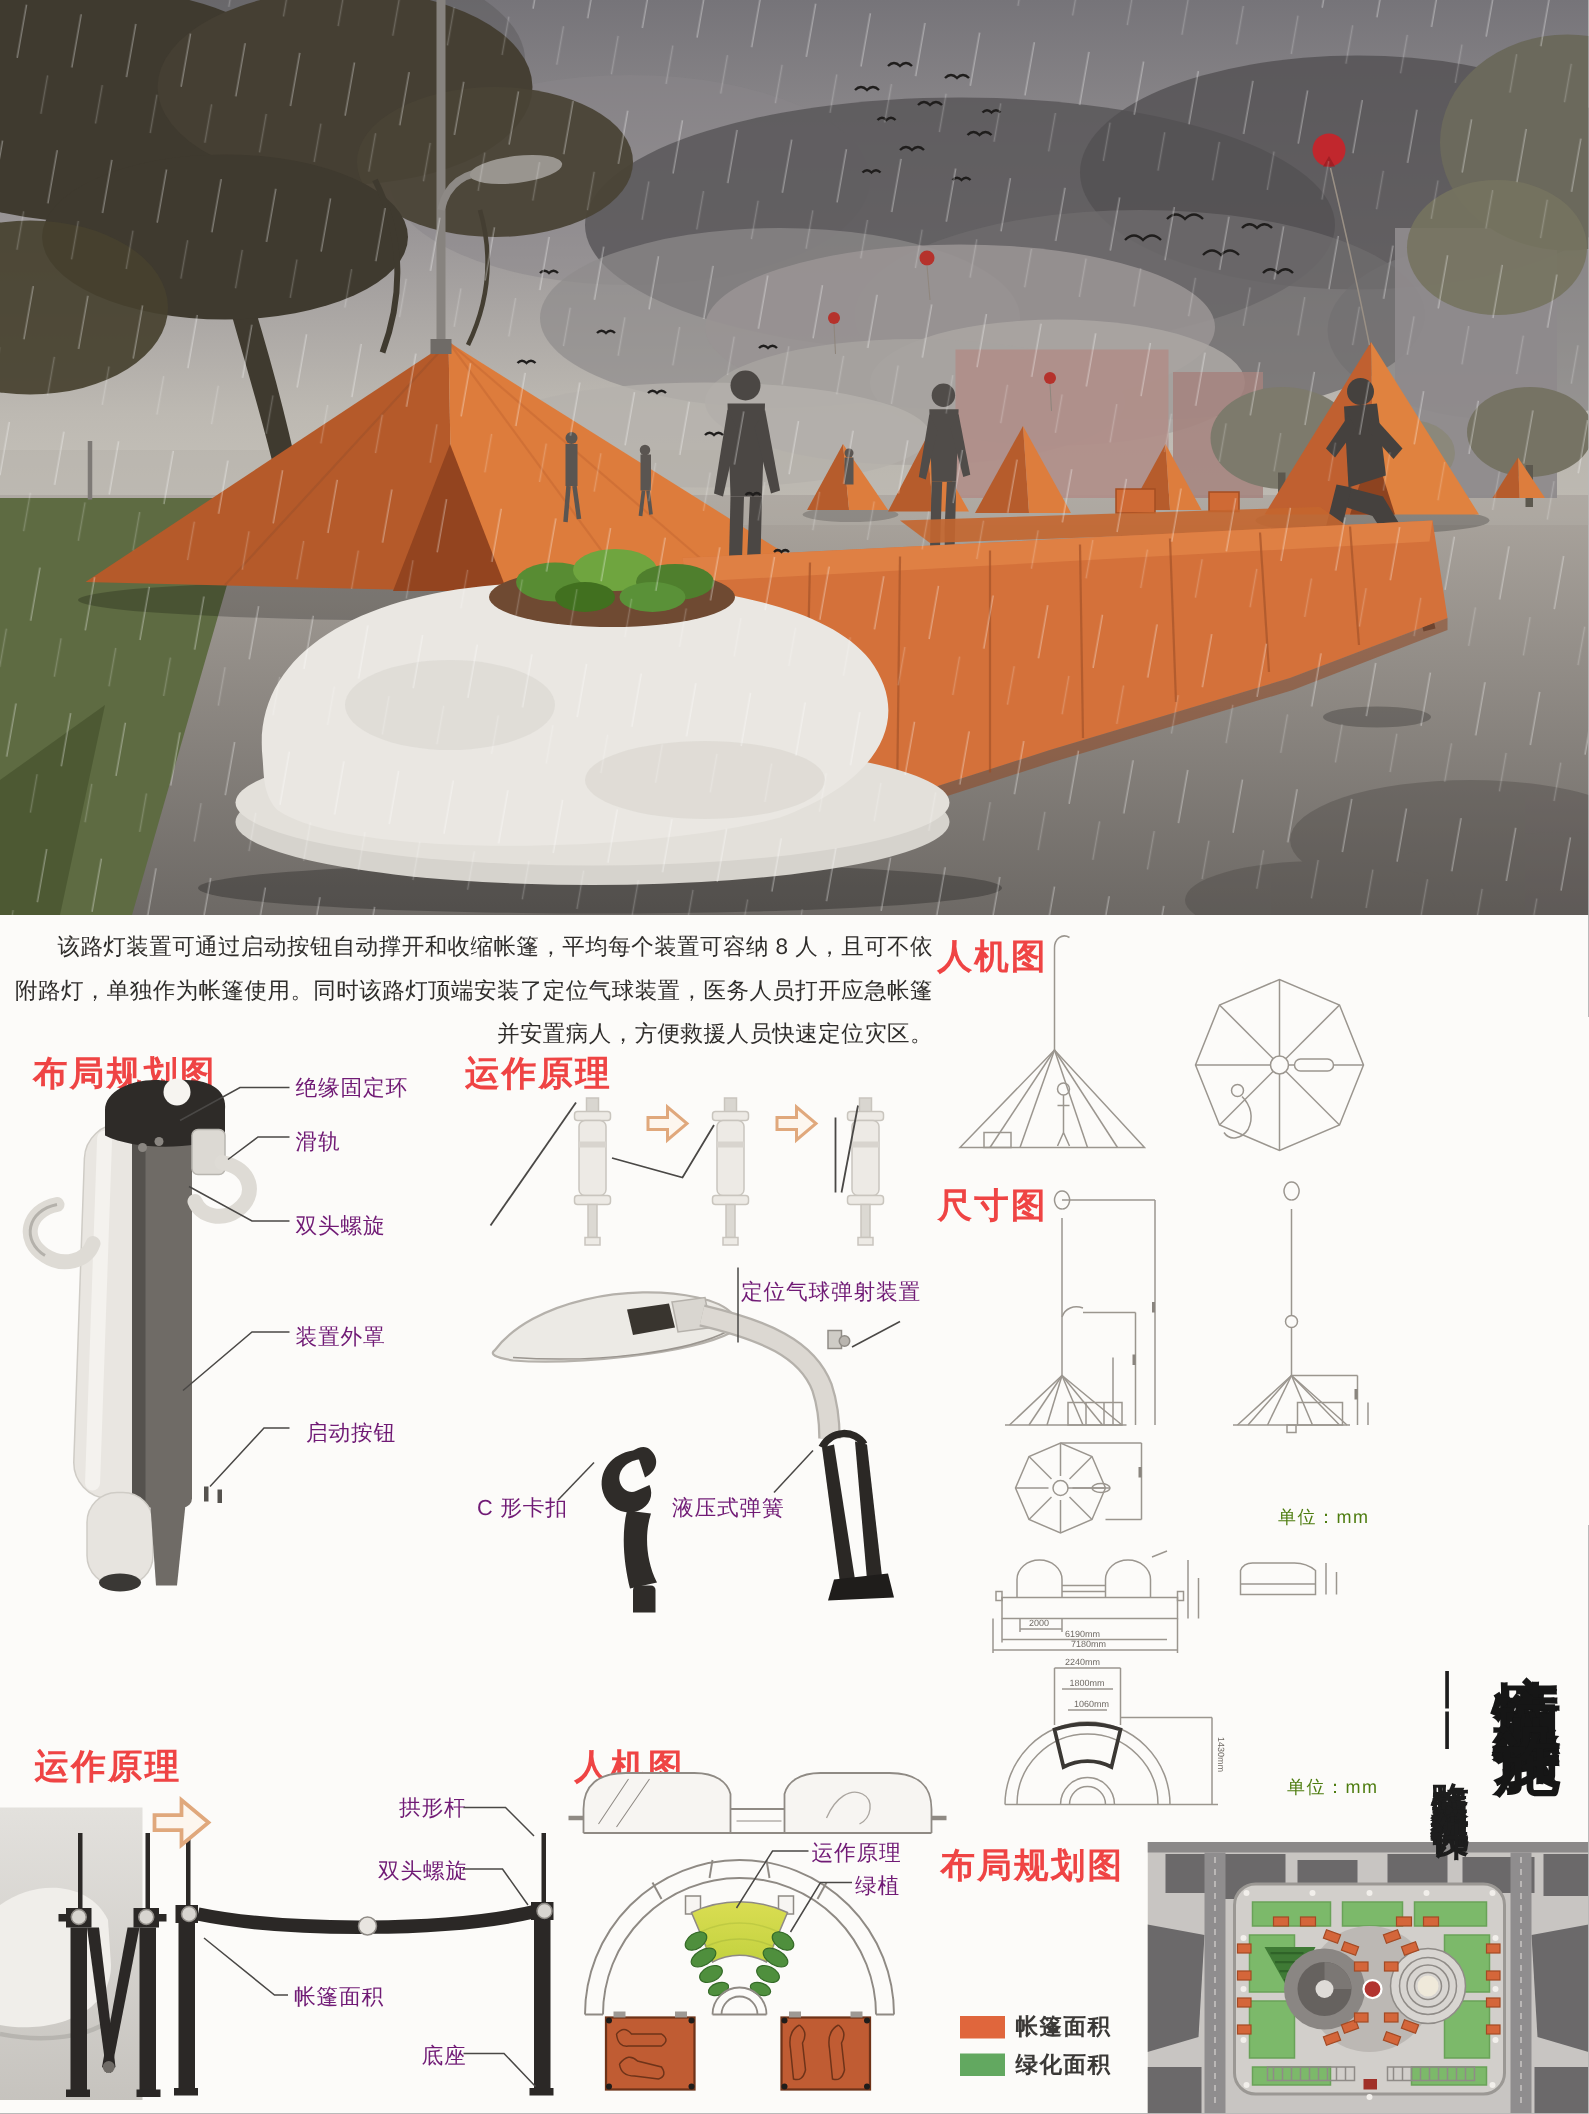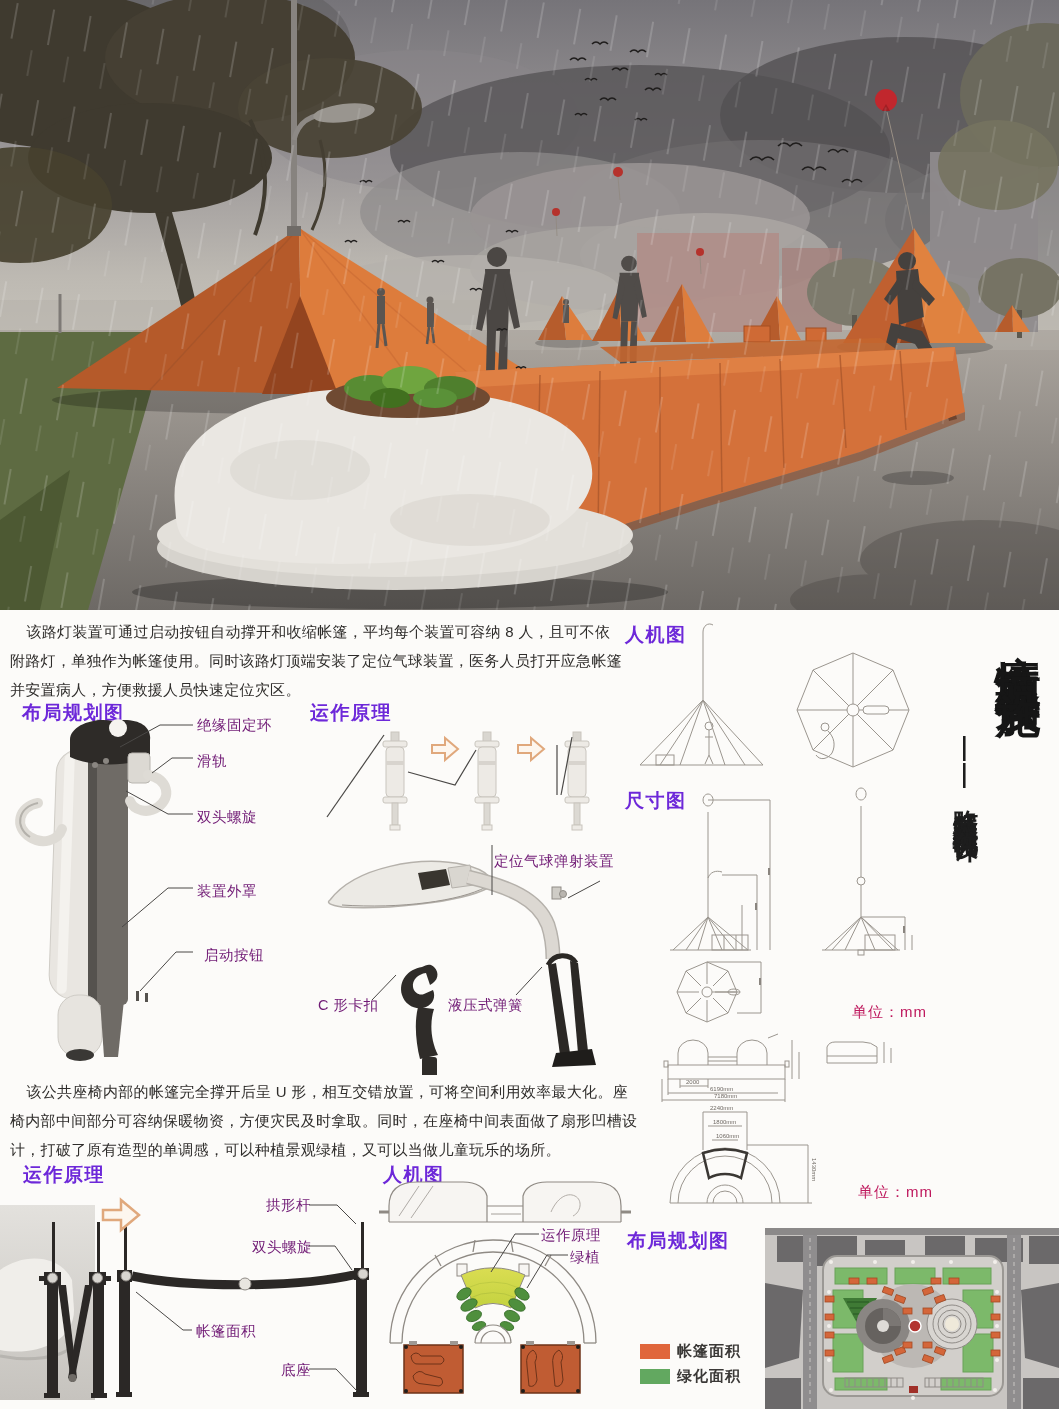--- a/index.html
+++ b/index.html
@@ -1,23 +1,23 @@
 <!DOCTYPE html>
 <html><head>
 <meta charset="utf-8">
 <style>
   html,body{margin:0;padding:0;background:#888;}
   .poster{position:relative;width:1059px;height:1409px;background:#fcfbf9;overflow:hidden;
-          font-family:"Liberation Sans","DejaVu Sans",sans-serif;}
+          font-family:"Liberation Sans","DejaVu Sans",sans-serif;text-align:right;}
   .abs{position:absolute;}
   svg{display:block;}
   .para{position:absolute;font-size:15px;line-height:1.93;color:#2f2d2b;text-indent:1.1em;letter-spacing:.3px;}
-  .h{position:absolute;font-size:19px;font-weight:700;color:#6d28d9;letter-spacing:1.5px;}
+  .h{position:absolute;font-size:23px;font-weight:700;color:#ef4444;letter-spacing:1.5px;}
   .lbl{position:absolute;font-size:14.5px;color:#701a75;letter-spacing:.5px;white-space:nowrap;}
-  .unit{position:absolute;font-size:15px;color:#be185d;letter-spacing:1px;}
+  .unit{position:absolute;font-size:12px;color:#4d7c0f;letter-spacing:1px;}
   .vmain{position:absolute;left:988px;top:620px;height:500px;writing-mode:vertical-rl;
          font-size:45px;font-weight:700;color:#161616;letter-spacing:4px;}
   .vsub{position:absolute;left:950px;top:736px;height:460px;writing-mode:vertical-rl;
         font-size:25px;font-weight:600;color:#1d1d1d;letter-spacing:2px;}
   .legend-swatch{position:absolute;width:30px;height:15px;}
   .legend-label{position:absolute;font-size:15px;color:#3b3937;letter-spacing:1px;font-weight:bold;}
   svg text{font-family:"Liberation Sans","DejaVu Sans",sans-serif;}
 </style>
 </head>
 <body>
@@ -491,21 +491,20 @@
       <text x="90" y="61">6190mm</text>
       <text x="94" y="68">7180mm</text>
       <text x="90" y="80">2240mm</text>
       <text x="93" y="94">1800mm</text>
       <text x="96" y="108">1060mm</text>
       <text transform="rotate(90 192 128)" x="192" y="128">1430mm</text>
     </g>
   </svg>
   <div class="unit" style="left:858px;top:1183px">单位：mm</div>
 
-  <div class="para" style="left:10px;top:1078px;width:628px">该公共座椅内部的帐篷完全撑开后呈 U 形，相互交错放置，可将空间利用效率最大化。座椅内部中间部分可容纳保暖物资，方便灾民及时拿取。同时，在座椅中间表面做了扇形凹槽设计，打破了原有造型的单调感，可以种植景观绿植，又可以当做儿童玩乐的场所。</div>
   <div class="h" style="left:23px;top:1162px">运作原理</div>
   <div class="h" style="left:383px;top:1162px">人机图</div>
   <div class="h" style="left:627px;top:1228px">布局规划图</div>
 
   <div class="lbl" style="left:266px;top:1196px">拱形杆</div>
   <div class="lbl" style="left:252px;top:1238px">双头螺旋</div>
   <div class="lbl" style="left:196px;top:1322px">帐篷面积</div>
   <div class="lbl" style="left:281px;top:1361px">底座</div>
 
   <div class="lbl" style="left:541px;top:1226px">运作原理</div>

